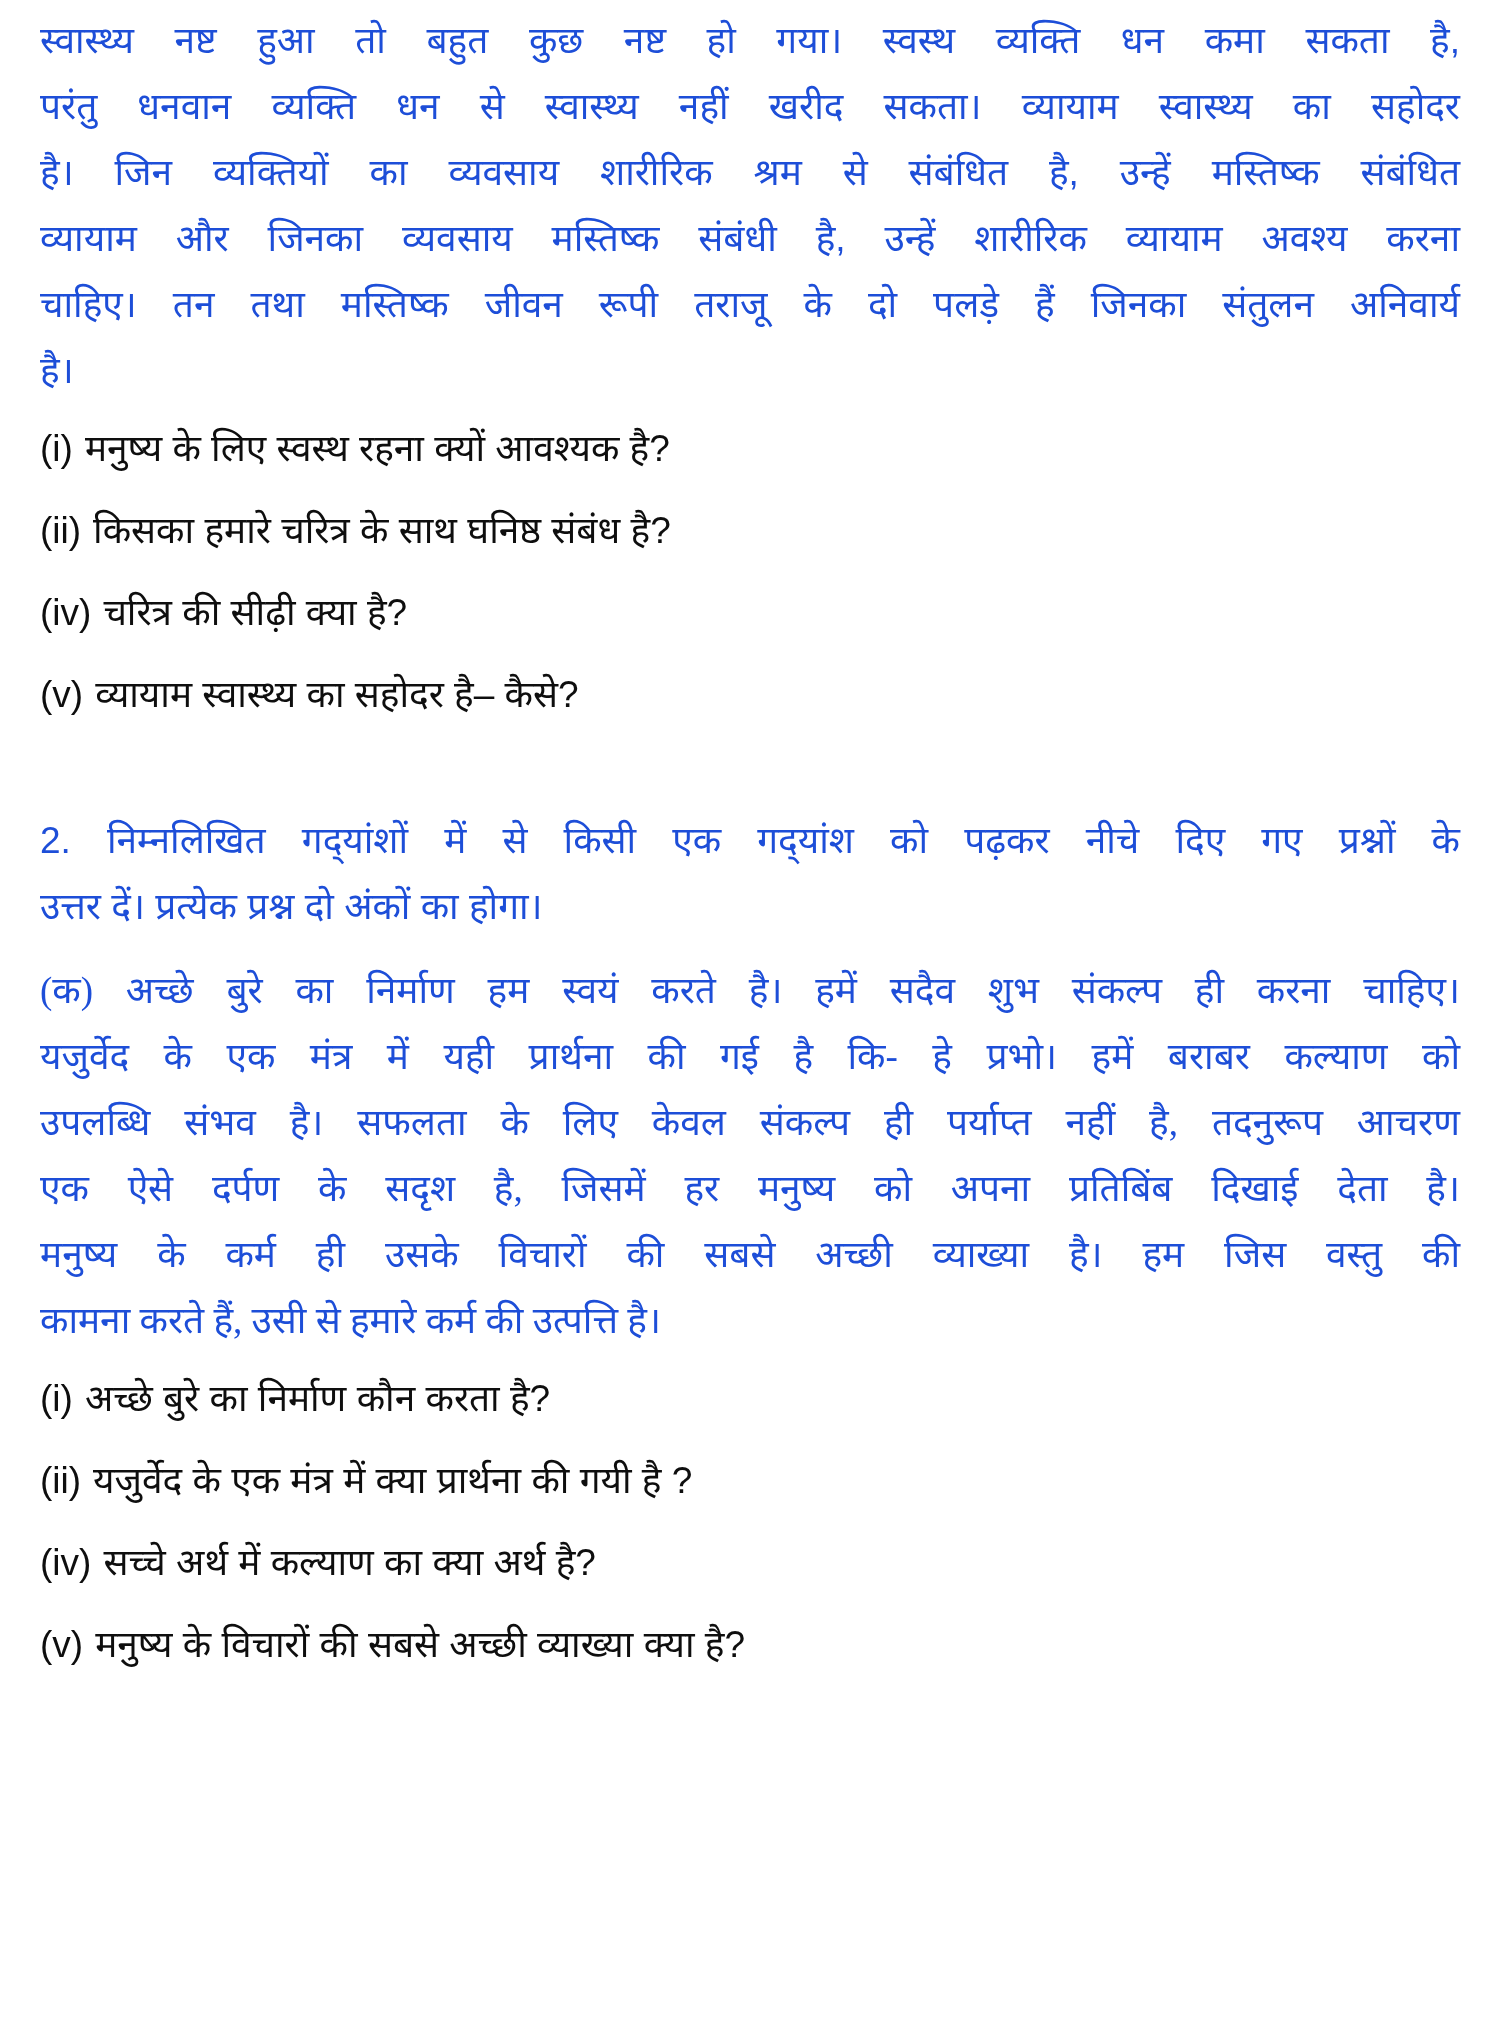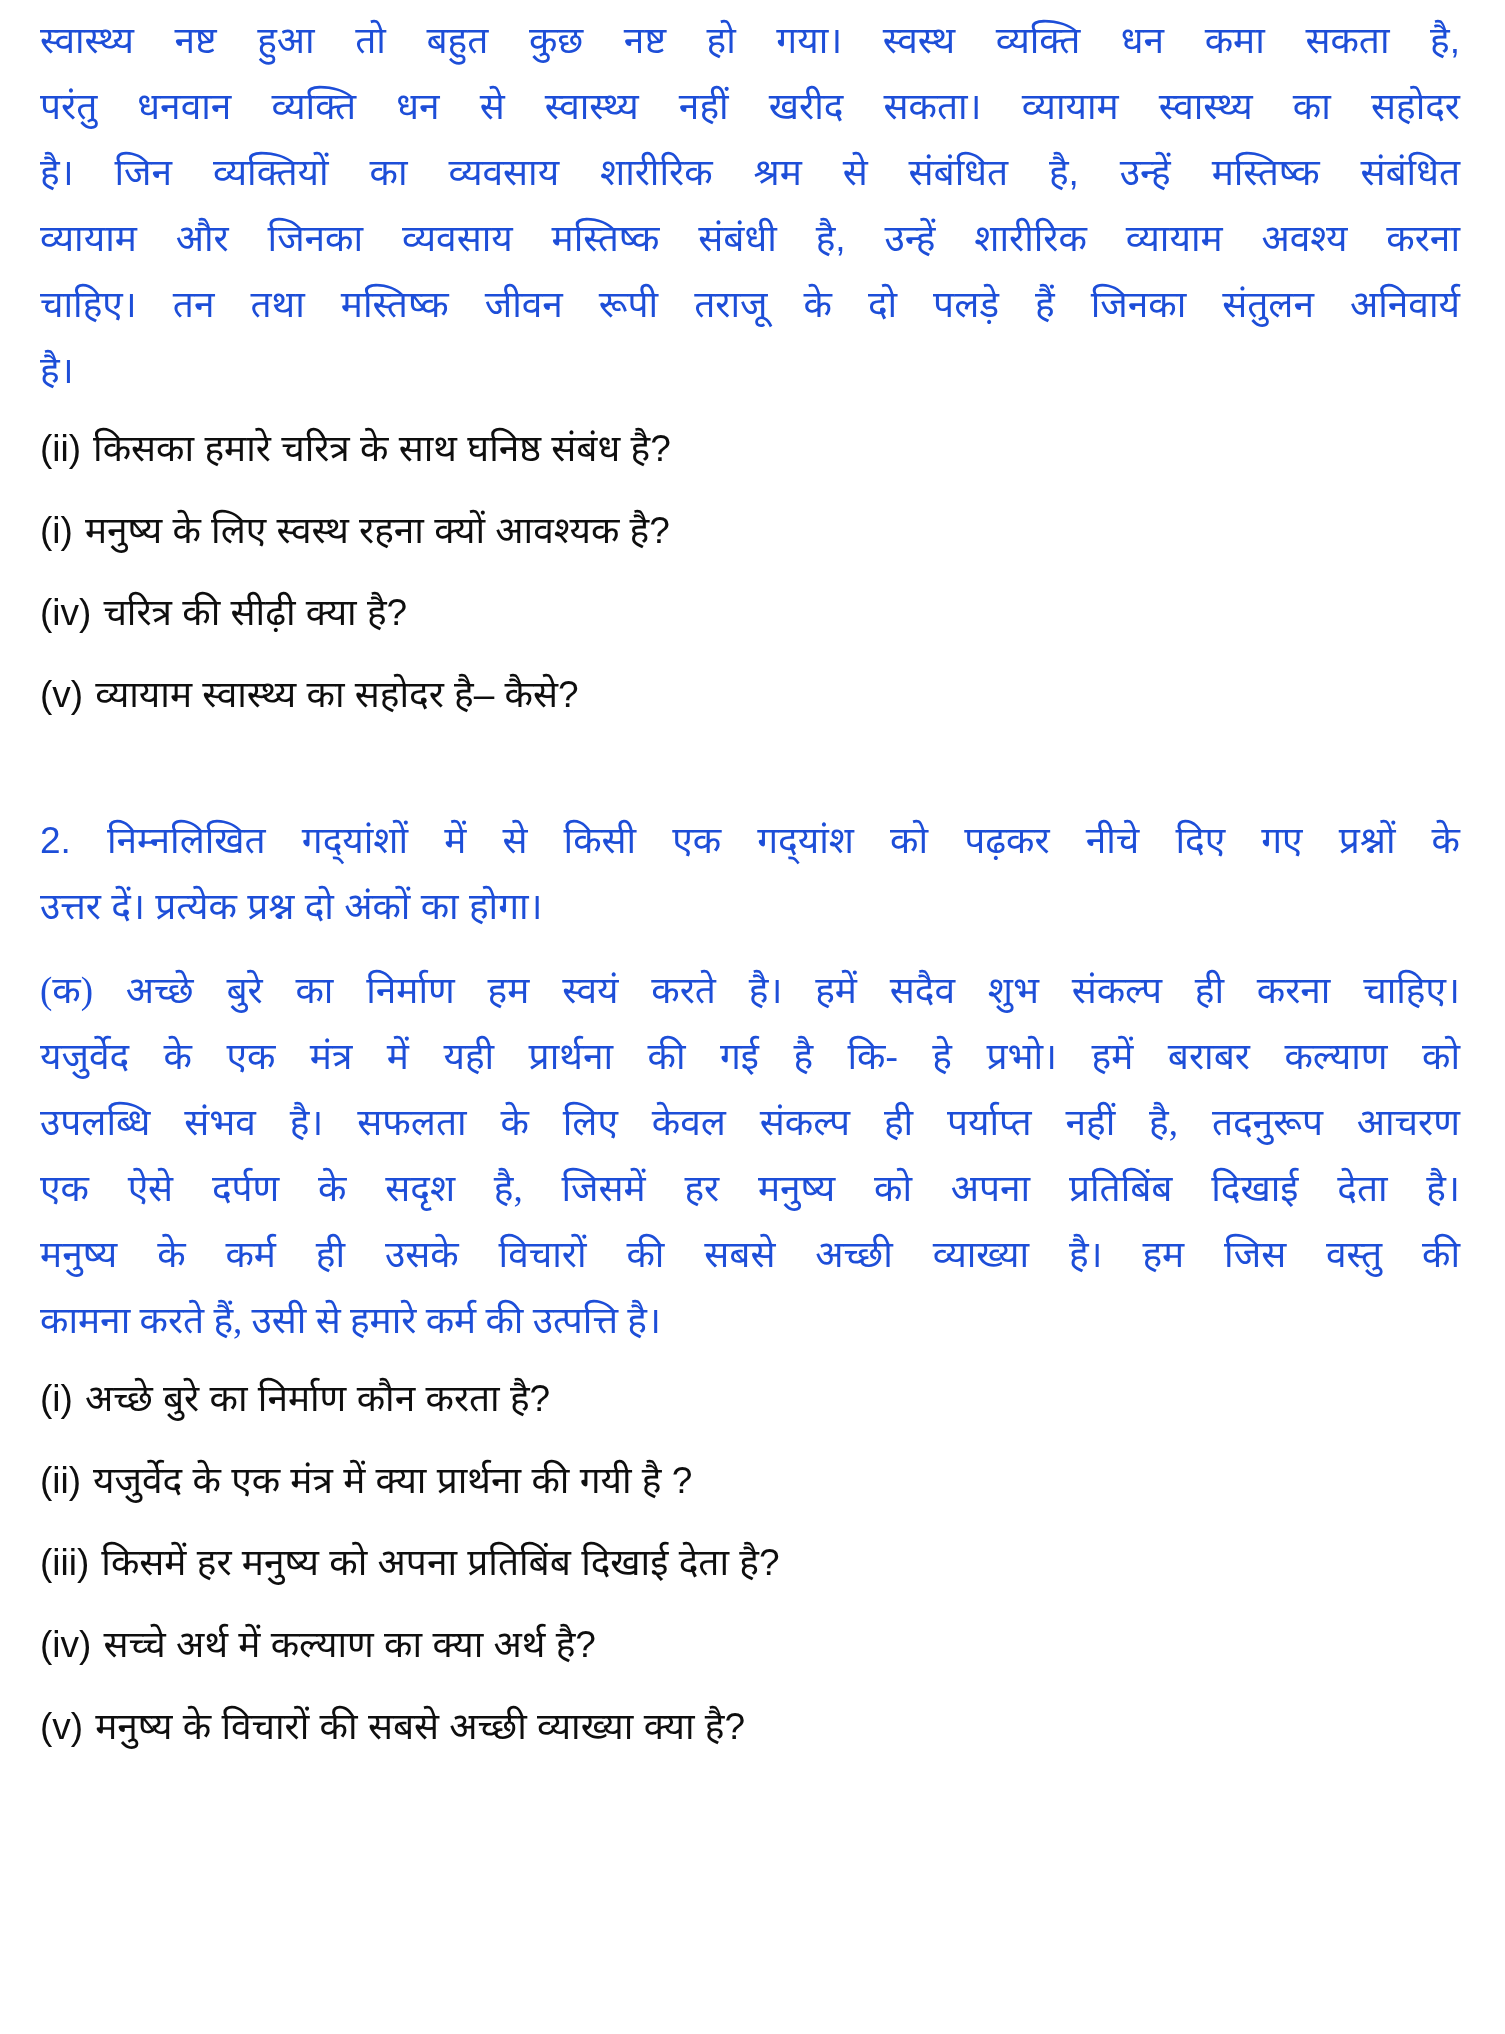--- a/index.html
+++ b/index.html
@@ -66,24 +66,24 @@
     <div class="pline">स्वास्थ्य नष्ट हुआ तो बहुत कुछ नष्ट हो गया। स्वस्थ व्यक्ति धन कमा सकता है,</div>
     <div class="pline">परंतु धनवान व्यक्ति धन से स्वास्थ्य नहीं खरीद सकता। व्यायाम स्वास्थ्य का सहोदर</div>
     <div class="pline">है। जिन व्यक्तियों का व्यवसाय शारीरिक श्रम से संबंधित है, उन्हें मस्तिष्क संबंधित</div>
     <div class="pline">व्यायाम और जिनका व्यवसाय मस्तिष्क संबंधी है, उन्हें शारीरिक व्यायाम अवश्य करना</div>
     <div class="pline">चाहिए। तन तथा मस्तिष्क जीवन रूपी तराजू के दो पलड़े हैं जिनका संतुलन अनिवार्य</div>
     <div class="pline">है।</div>
   </div>
 
   <div class="qlist">
     <div class="qrow">
-      <span class="qnum">(ii)</span><span class="qtext">किसका हमारे चरित्र के साथ घनिष्ठ संबंध है?</span>
+      <span class="qnum">(i)</span><span class="qtext">मनुष्य के लिए स्वस्थ रहना क्यों आवश्यक है?</span>
     </div>
     <div class="qrow">
-      <span class="qnum">(i)</span><span class="qtext">मनुष्य के लिए स्वस्थ रहना क्यों आवश्यक है?</span>
+      <span class="qnum">(ii)</span><span class="qtext">किसका हमारे चरित्र के साथ घनिष्ठ संबंध है?</span>
     </div>
     <div class="qrow">
       <span class="qnum">(iv)</span><span class="qtext">चरित्र की सीढ़ी क्या है?</span>
     </div>
     <div class="qrow">
       <span class="qnum">(v)</span><span class="qtext">व्यायाम स्वास्थ्य का सहोदर है– कैसे?</span>
     </div>
   </div>
 
   <div class="heading">
@@ -101,23 +101,20 @@
   </div>
 
   <div class="qlist">
     <div class="qrow">
       <span class="qnum">(i)</span><span class="qtext">अच्छे बुरे का निर्माण कौन करता है?</span>
     </div>
     <div class="qrow">
       <span class="qnum">(ii)</span><span class="qtext">यजुर्वेद के एक मंत्र में क्या प्रार्थना की गयी है ?</span>
     </div>
     <div class="qrow">
-      <span class="qnum">(iii)</span><span class="qtext">किसमें हर मनुष्य को अपना प्रतिबिंब दिखाई देता है?</span>
-    </div>
-    <div class="qrow">
       <span class="qnum">(iv)</span><span class="qtext">सच्चे अर्थ में कल्याण का क्या अर्थ है?</span>
     </div>
     <div class="qrow">
       <span class="qnum">(v)</span><span class="qtext">मनुष्य के विचारों की सबसे अच्छी व्याख्या क्या है?</span>
     </div>
   </div>
 
 </div>
 
 </body></html>

